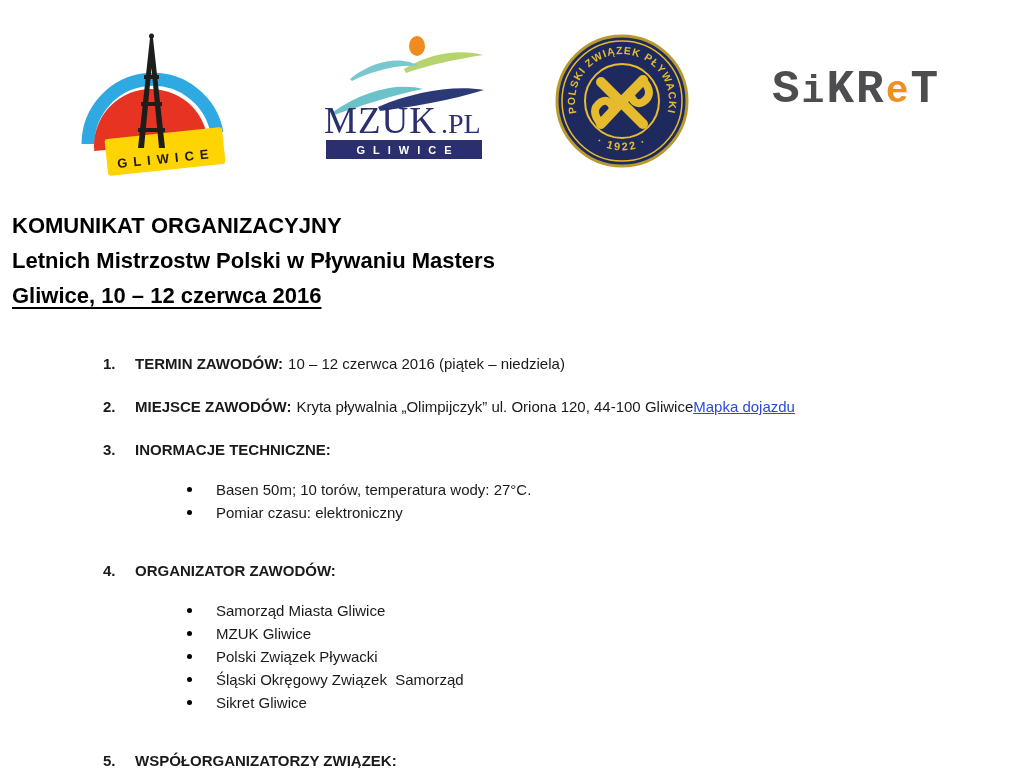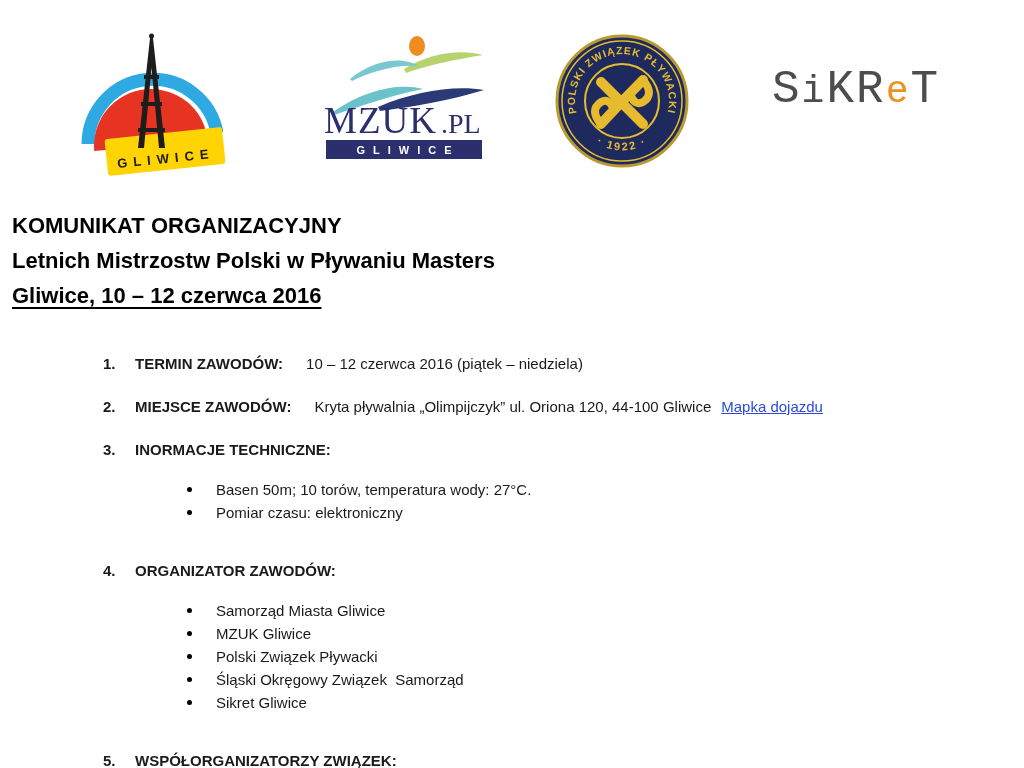--- a/index.html
+++ b/index.html
@@ -5,41 +5,41 @@
   html,body { margin:0; padding:0; background:#e9e9e9; }
   #page {
     position:relative; width:1024px; height:768px; background:#ffffff;
     overflow:hidden; font-family:"Liberation Sans", sans-serif; color:#1a1a1a;
   }
   
   .logo { position:absolute; }
   #gliwice-logo { left:80px;  top:30px;  width:145px; height:148px; }
   #mzuk-logo    { left:320px; top:33px;  width:168px; height:132px; }
   #pzp-logo     { left:555px; top:30px;  width:134px; height:142px; }
-  #sikret-logo  { left:772px; top:62px;  width:185px; height:60px;
-                  font-family:"Liberation Mono", monospace; font-weight:normal;
-                  color:#4d4d4f; letter-spacing:2px; line-height:56px; white-space:nowrap; }
+  #sikret-logo  { left:772px; top:72px;  width:185px; height:60px;
+                  font-family:"Liberation Mono", monospace; font-weight:bold;
+                  color:#4d4d4f; letter-spacing:2px; line-height:36px; white-space:nowrap; }
   .sk-cap { font-size:46px; }
   .sk-low { font-size:38px; }
   .sk-orange { color:#ee8f1e; }
   
   .title-block {
     position:absolute; top:208px; left:12px; width:100%;
     text-align:left; font-size:22px; font-weight:bold; line-height:35px; color:#000;
   }
   .title-underline { text-decoration:underline; text-decoration-thickness:2px; text-underline-offset:4px; }
   
   .doc-list { position:absolute; left:103px; top:352px; width:840px; font-size:15px; }
   .item { display:flex; margin-bottom:19px; }
   .item-num { width:32px; font-weight:bold; line-height:24px; flex:none; }
   .item-content { flex:1; }
   .item-line { line-height:24px; }
   .item-label { font-weight:bold; }
-  .item-text { margin-left:23px; white-space:pre-wrap; }
-  .map-link { color:var(--link-color,#2b4bd7); text-decoration:underline; margin-left:10px; cursor:pointer; }
+  .item-text { margin-left:5px; white-space:pre-wrap; }
+  .map-link { color:var(--link-color,#2b4bd7); text-decoration:underline; margin-left:0; cursor:pointer; }
   .bullets { list-style:none; margin:16px; padding:0; }
   .bullets li { position:relative; padding-left:65px; line-height:23px; }
   .bullets li::before {
     content:""; position:absolute; left:36px; top:9px;
     width:5px; height:5px; border-radius:50%; background:#000;
   }
   .bullets li span { white-space:pre-wrap; }
 </style>
 </head>
 <body>

